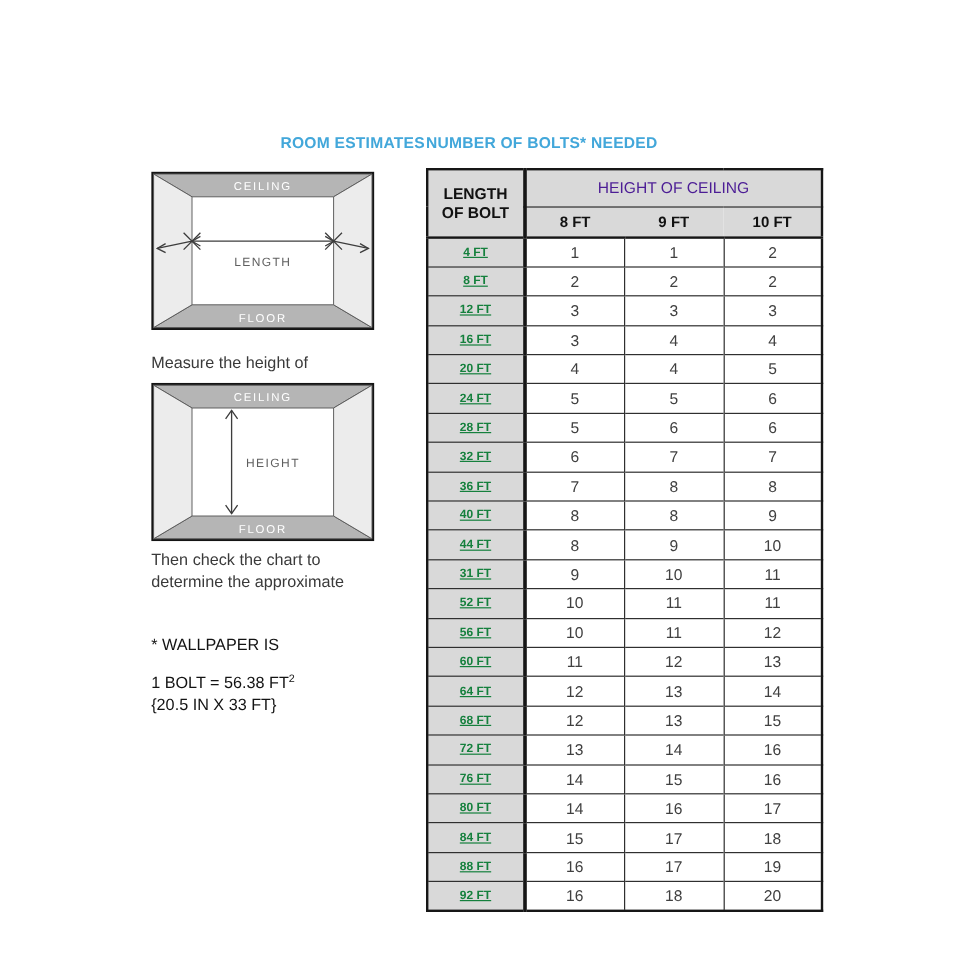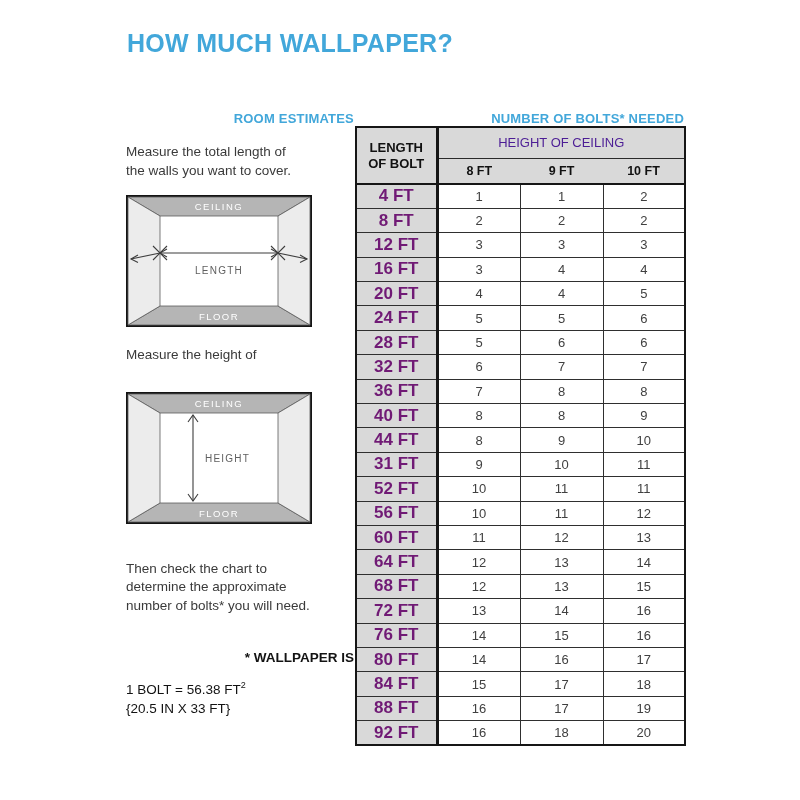--- a/index.html
+++ b/index.html
@@ -18,65 +18,60 @@
 
   .title{position:absolute;left:127px;top:29px;font-size:25px;font-weight:bold;
     color:var(--accent);letter-spacing:.3px;}
 
   .left-col{position:absolute;left:126px;top:111px;width:228px;}
   .section-heading{font-size:13px;font-weight:bold;color:var(--accent);
     letter-spacing:.2px;margin-bottom:17px;text-align:right;}
   .para{font-size:13.5px;line-height:18.5px;color:var(--body-ink);}
   .para.p1{margin-bottom:15px;}
   .diagram{display:block;}
-  .para.p2{margin-top:19px;margin-bottom:27px;}
-  .para.p3{margin-top:36px;}
-  .note1{margin-top:33px;font-size:13.5px;line-height:19px;font-weight:bold;color:#131313;text-align:right;}
+  .para.p2{margin-top:19px;margin-bottom:6px;}
+  .para.p3{margin-top:7px;}
+  .note1{margin-top:33px;font-size:13.5px;line-height:19px;font-weight:normal;color:#131313;}
   .note1 .l2{padding-left:11px;}
   .note2{margin-top:9px;font-size:13.5px;line-height:19px;font-weight:normal;color:#131313;}
   .note2 sup{font-size:9px;}
 
   .right-col{position:absolute;left:355px;top:111px;width:329px;}
   .table-heading{font-size:13px;font-weight:bold;color:var(--accent);
-    text-align:right;letter-spacing:.2px;}
+    text-align:left;letter-spacing:.2px;margin-bottom:14px;}
 
   table.bolts{border-collapse:collapse;table-layout:fixed;width:329px;
     border:2.5px solid var(--ink);}
   table.bolts td,table.bolts th{text-align:center;vertical-align:middle;padding:0;}
   .head-wall{background:var(--tbl-gray);font-size:13px;font-weight:bold;color:#111;
     line-height:16px;border-right:3px solid var(--ink);border-bottom:2px solid var(--ink);}
   .head-span{background:var(--tbl-gray);font-size:13px;font-weight:normal;color:#4c1d95;
     height:31px;border-bottom:1.5px solid #2a2a2a;}
   .subhead{background:var(--tbl-gray);font-size:12.5px;font-weight:bold;color:#111;
     height:26px;border-bottom:2px solid var(--ink);}
   tbody td{height:24.4px;border-top:1.5px solid #2f2f2f;font-size:13px;}
-  td.wall-cell{background:var(--tbl-gray);font-weight:bold;color:#701a75;font-size:17px;
-    border-right:3px solid var(--ink);}
+  td.wall-cell{background:var(--tbl-gray);font-weight:bold;color:#15803d;font-size:10px;
+    border-right:3px solid var(--ink);text-decoration:underline;}
   td.val-cell{background:#fff;color:var(--val-ink);}
   td.val-cell + td.val-cell{border-left:1.2px solid #2f2f2f;}
 
   .room-text{fill:#ffffff;font-size:9.5px;letter-spacing:1.5px;
     font-family:"Liberation Sans",sans-serif;}
   .dim-text{fill:#5f5f5f;font-size:10px;letter-spacing:1.2px;
     font-family:"Liberation Sans",sans-serif;}
 </style>
 </head>
 <body>
 
 <div class="page">
 
-  <div class="title">HOW MUCH WALLPAPER?</div>
 
   <div class="left-col">
     <div class="section-heading">ROOM ESTIMATES</div>
 
-    <div class="para p1">
-      <div>Measure the total length of</div>
-      <div>the walls you want to cover.</div>
-    </div>
 
     <svg class="diagram" width="186" height="132" viewBox="0 0 186 132">
       <rect x="1.3" y="1.3" width="183.4" height="129.4" fill="#ffffff" stroke="#141414" stroke-width="2.6"></rect>
       <polygon points="2,2 184,2 152,21 34,21" fill="var(--wall-dark)" stroke="#5a5a5a" stroke-width="0.8"></polygon>
       <polygon points="2,130 184,130 152,111 34,111" fill="var(--wall-dark)" stroke="#5a5a5a" stroke-width="0.8"></polygon>
       <polygon points="2,2 34,21 34,111 2,130" fill="var(--wall-light)" stroke="#5a5a5a" stroke-width="0.8"></polygon>
       <polygon points="184,2 152,21 152,111 184,130" fill="var(--wall-light)" stroke="#5a5a5a" stroke-width="0.8"></polygon>
       <text class="room-text" x="93" y="15" text-anchor="middle">CEILING</text>
       <text class="room-text" x="93" y="125" text-anchor="middle">FLOOR</text>
       <g stroke="#3d3d3d" stroke-width="1.1" fill="none">
@@ -109,21 +104,20 @@
         <path d="M67,23 L67,109"></path>
         <path d="M62,30 L67,23 L72,30"></path>
         <path d="M62,102 L67,109 L72,102"></path>
       </g>
       <text class="dim-text" x="79" y="70" text-anchor="start">HEIGHT</text>
     </svg>
 
     <div class="para p3">
       <div>Then check the chart to</div>
       <div>determine the approximate</div>
-      <div>number of bolts* you will need.</div>
     </div>
 
     <div class="note1">
       <div>* WALLPAPER IS</div>
     </div>
 
     <div class="note2">
       <div><span>1 BOLT = 56.38 FT</span><sup>2</sup></div>
       <div>{20.5 IN X 33 FT}</div>
     </div>

